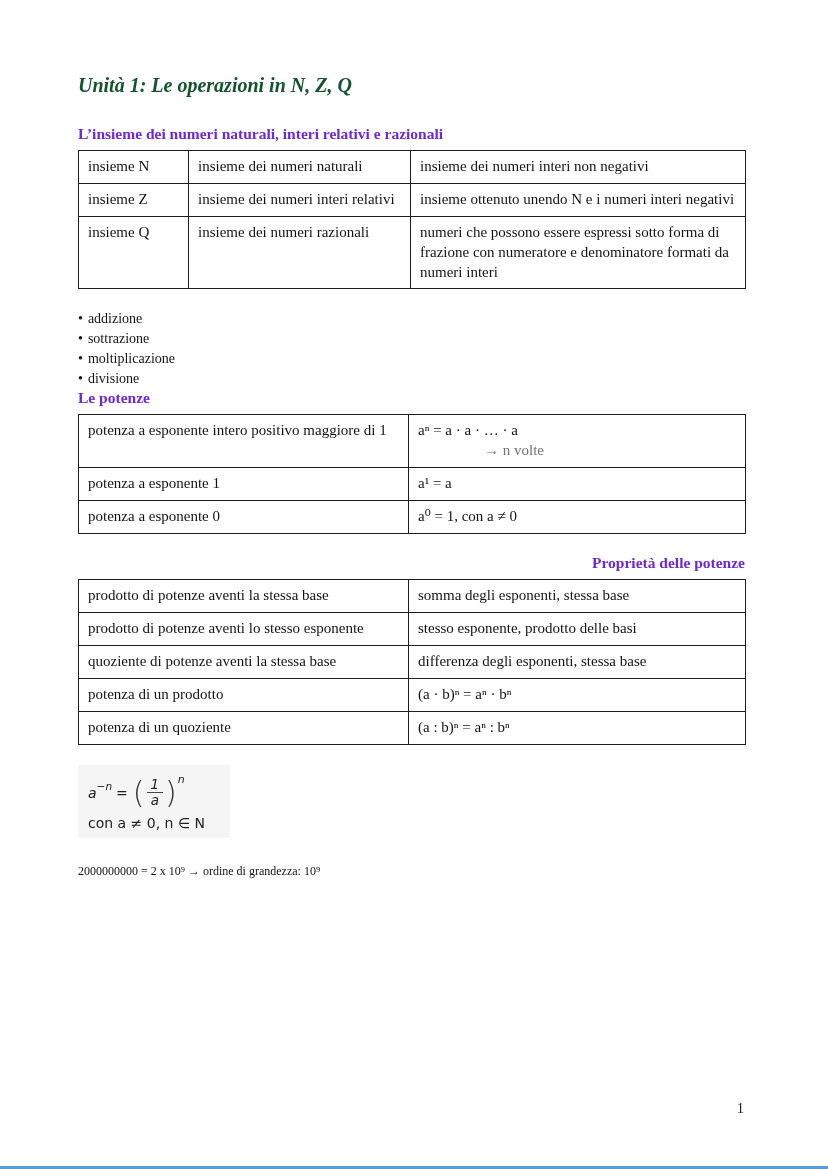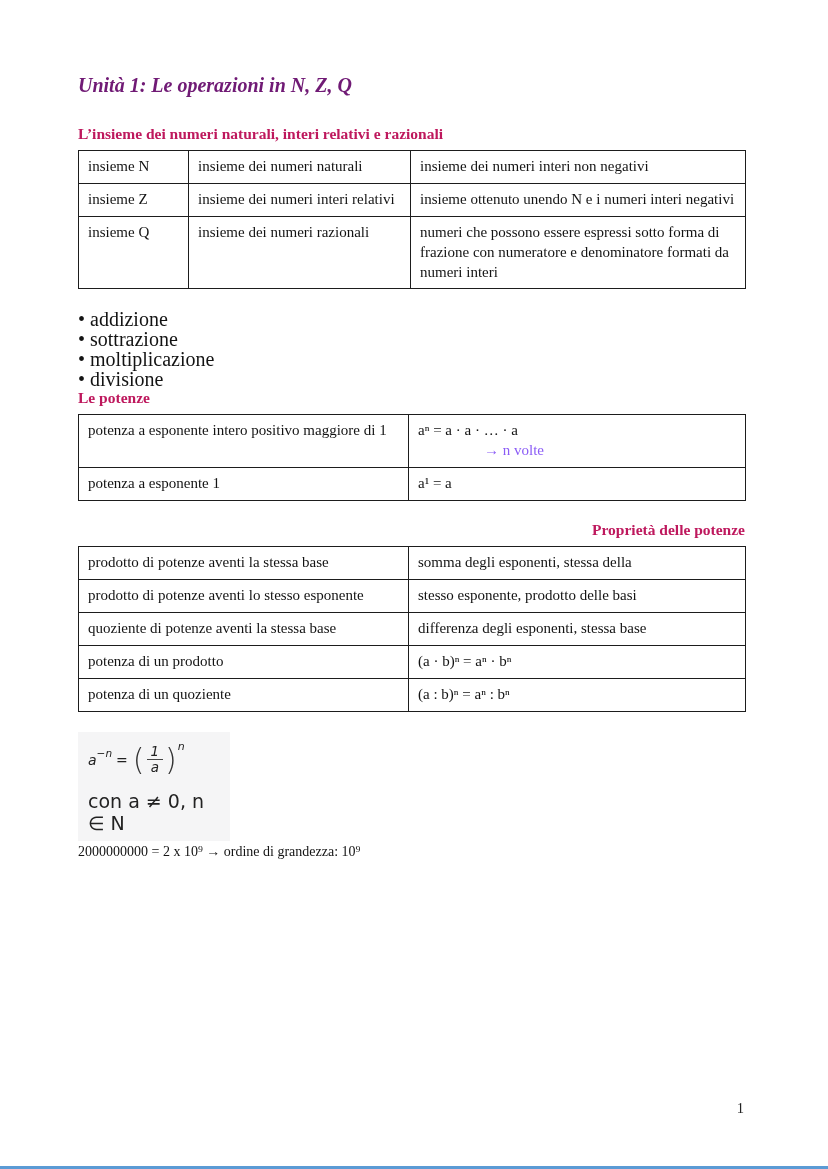--- a/index.html
+++ b/index.html
@@ -12,27 +12,27 @@
     font-family: "Liberation Serif", "DejaVu Serif", serif;
     color: #131313;
   }
   .page { padding: 74px 83px 0 78px; }
 
   h1.doc-title {
     margin: 0 0 28px 0;
     font-size: 20px;
     font-weight: bold;
     font-style: italic;
-    color: #701a75;
+    color: #14532d;
   }
   h2.sec-heading {
     margin: 0 0 7px 0;
     font-size: 15.5px;
     font-weight: bold;
-    color: #be185d;
+    color: #6d28d9;
   }
   .mt-op   { margin-top: 0; margin-bottom: 5px; }
   .mt-pot  { margin-top: 26px; }
   .mt-prop { margin-top: 24px; text-align: right; }
   .mt-neg  { margin-top: 44px; margin-bottom: 10px; }
   .mt-not  { margin-top: 28px; margin-bottom: 2px; }
 
   table.tbl {
     border-collapse: collapse;
     table-layout: fixed;
@@ -41,24 +41,24 @@
   }
   table.tbl td {
     border: 1px solid #1d1d1d;
     padding: 6px 10px 6px 9px;
     font-size: 15px;
     line-height: 1.32;
     vertical-align: top;
     height: 33px;
   }
   .bullets { margin: 2px 0 0 0; }
-  .bullet-item { font-size: 20px; line-height: 20px; }
+  .bullet-item { font-size: 14px; line-height: 20px; }
   .bullet-item .bullet-char { margin-right: 5px; }
 
-  .nvolte { padding-left: 66px; color: #8b5cf6; }
+  .nvolte { padding-left: 66px; color: #737373; }
 
   .formula-box {
     background: #f5f5f6;
     width: 152px;
     padding: 8px 12px 7px 10px;
     font-family: "DejaVu Sans", sans-serif;
     font-size: 14px;
     color: #222;
   }
   .formula-line { display: flex; align-items: center; height: 40px; }
@@ -69,23 +69,23 @@
     font-size: 30px; font-weight: 300; line-height: 1;
     font-family: "DejaVu Sans", sans-serif; color: #333;
   }
   .frac {
     display: inline-flex; flex-direction: column; align-items: center;
     font-style: italic; font-size: 13.5px; line-height: 1.15; margin: 0 2px;
   }
   .frac .fden { border-top: 1px solid #444; padding: 0 4px; }
   .frac .fnum { padding: 0 4px; }
   .frac-exp { font-style: italic; font-size: 11px; position: relative; top: -13px; margin-left: 1px; }
-  .cond { font-size: 19px; margin-top: 10px; }
-
-  .num-line  { font-size: 14px; line-height: 21px; }
+  .cond { font-size: 14px; margin-top: 2px; }
+
+  .num-line  { font-size: 12px; line-height: 21px; margin-top: 23px; }
   .num-line2 { padding-left: 162px; }
 
   .pagenum {
     position: absolute; right: 84px; bottom: 52px;
     font-size: 14.5px; color: #222;
   }
   .bottom-line {
     position: absolute; left: 0; bottom: 0; width: 100%; height: 3px;
     background: #5b9bd5;
   }
@@ -141,33 +141,37 @@
       <td>potenza a esponente intero positivo maggiore di 1</td>
       <td>
         <div>aⁿ = a · a · … · a</div>
         <div class="nvolte">→ n volte</div>
       </td>
     </tr>
     <tr>
       <td>potenza a esponente 1</td>
       <td>a¹ = a</td>
     </tr>
+    <tr>
+      <td>potenza a esponente 0</td>
+      <td>a⁰ = 1, con a ≠ 0</td>
+    </tr>
   </tbody>
     </table>
 
   <h2 class="sec-heading mt-prop">Proprietà delle potenze</h2>
   <table class="tbl">
     <colgroup>
         <col style="width:330px">
         <col style="width:337px">
       </colgroup>
     <tbody>
         <tr>
       <td>prodotto di potenze aventi la stessa base</td>
-      <td>somma degli esponenti, stessa della</td>
+      <td>somma degli esponenti, stessa base</td>
     </tr>
     <tr>
       <td>prodotto di potenze aventi lo stesso esponente</td>
       <td>stesso esponente, prodotto delle basi</td>
     </tr>
     <tr>
       <td>quoziente di potenze aventi la stessa base</td>
       <td>differenza degli esponenti, stessa base</td>
     </tr>
     <tr>

